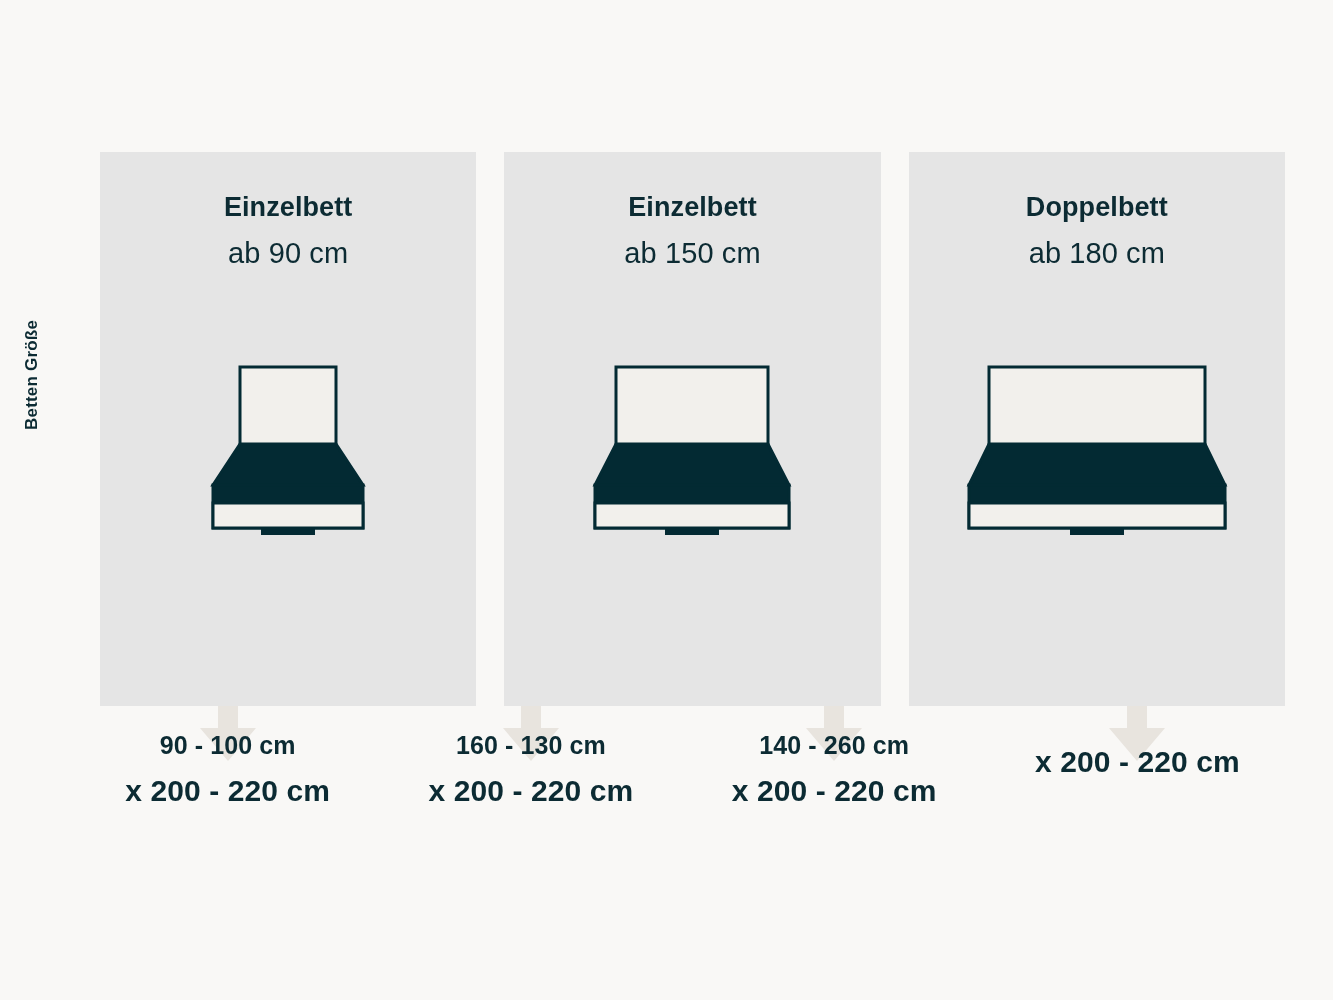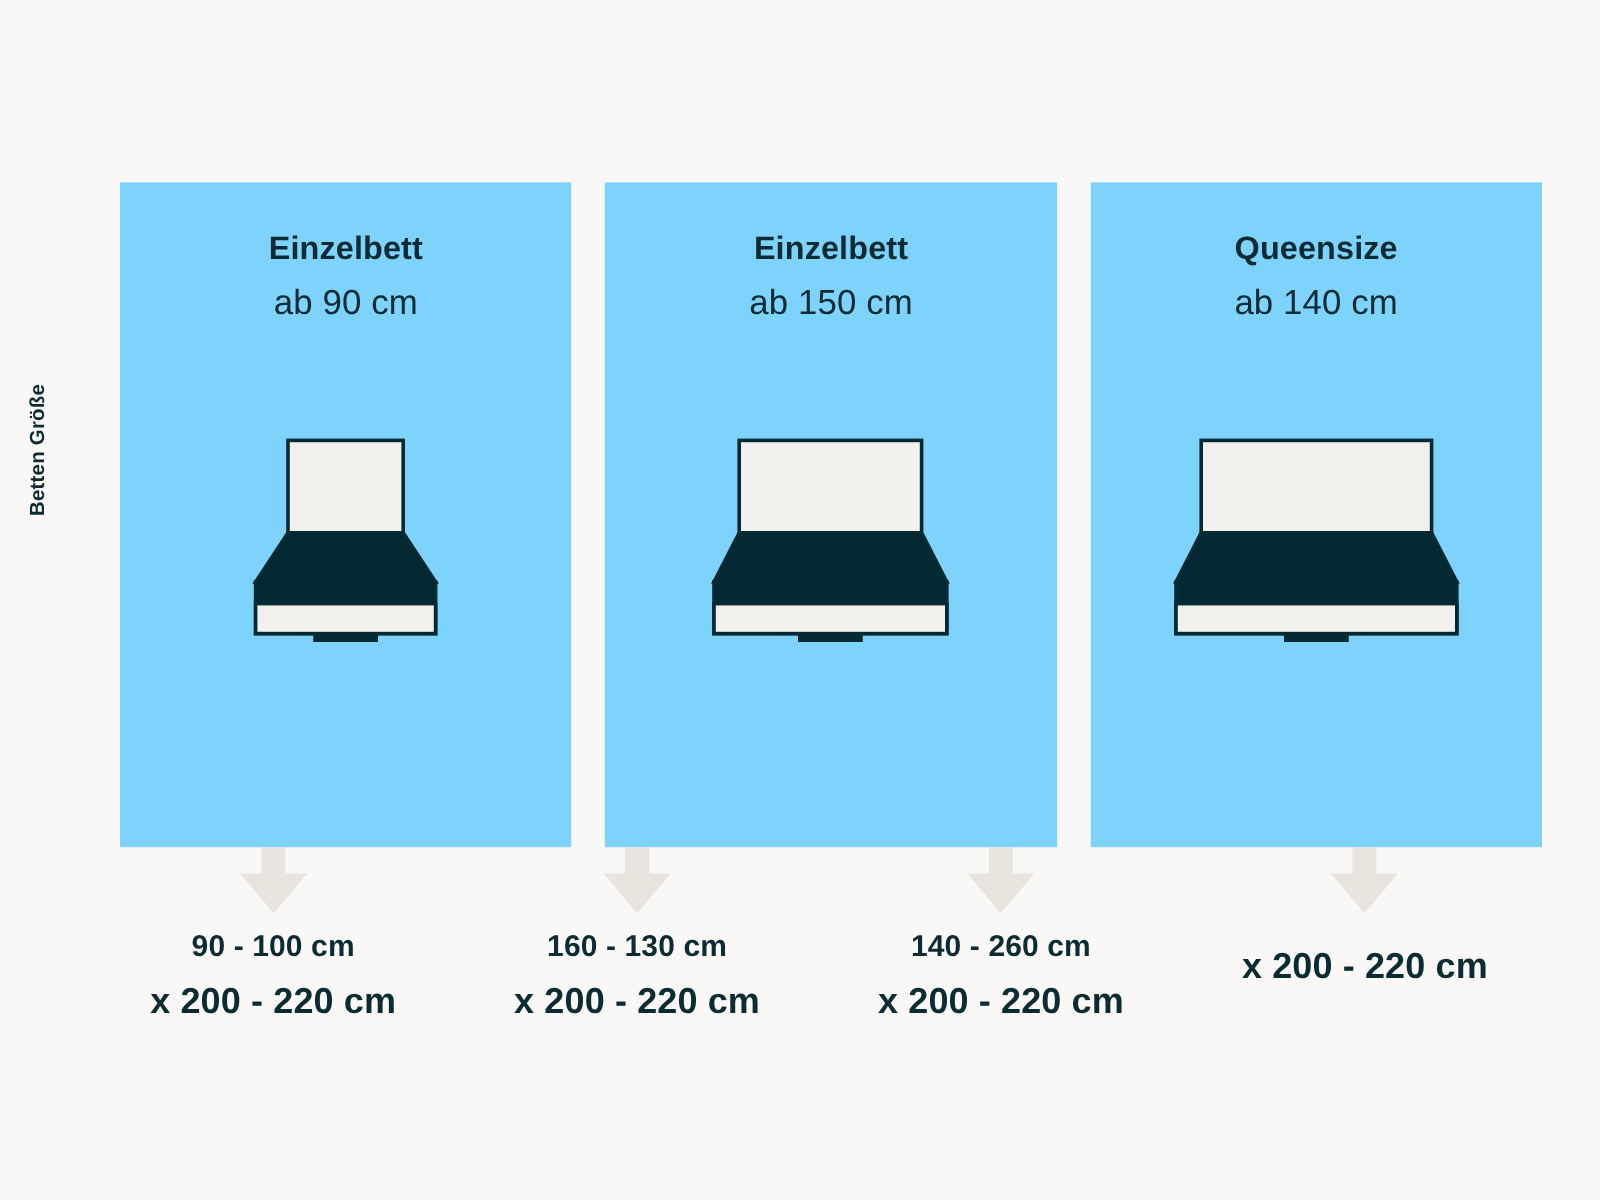--- a/index.html
+++ b/index.html
@@ -39,21 +39,21 @@
     position: absolute;
     left: 80px;
     top: 152px;
     width: 1205px;
     height: 554px;
     display: flex;
     gap: 8px;
   }
   .panel {
     flex: 1 1 0;
-    background: #7dd3fc;
+    background: #e5e5e5;
     position: relative;
     display: flex;
     flex-direction: column;
     align-items: center;
     margin-left: 20px;
   }
 
   
   .panel-title {
     margin-top: 40px;
@@ -98,21 +98,21 @@
     display: flex;
     justify-content: center;
     align-items: flex-start;
   }
   .arrow-svg { display: block; }
 
   
   #caption-row {
     position: absolute;
     left: 80px;
-    top: 775px;
+    top: 731px;
     width: 1205px;
     display: flex;
     gap: 8px;
   }
   .caption-cell {
     flex: 1 1 0;
     text-align: center;
   }
   .caption-main {
     font-size: 25px;
@@ -158,35 +158,35 @@
       <svg class="bed-svg" width="240" height="180" viewBox="0 0 240 180">
         <rect x="44" y="10" width="152" height="78" fill="#F2F0EC" stroke="#032A33" stroke-width="3"></rect>
         <polygon points="44,87 196,87 217,128 23,128" fill="#032A33" stroke="#032A33" stroke-width="3"></polygon>
         <rect x="23" y="128" width="194" height="43" fill="#032A33" stroke="#032A33" stroke-width="3"></rect>
         <rect x="23" y="146" width="194" height="25" fill="#F2F0EC" stroke="#032A33" stroke-width="3"></rect>
         <rect x="93" y="170" width="54" height="8" fill="#032A33"></rect>
       </svg>
     </div>
   </div>
 
+
   <div class="panel">
-    <div class="panel-title">Queensize</div>
-    <div class="panel-subtitle">ab 140 cm</div>
+    <div class="panel-title">Doppelbett</div>
+    <div class="panel-subtitle">ab 180 cm</div>
     <div class="bed-wrap">
-      <svg class="bed-svg" width="280" height="180" viewBox="0 0 280 180">
-        <rect x="44" y="10" width="192" height="78" fill="#F2F0EC" stroke="#032A33" stroke-width="3"></rect>
-        <polygon points="44,87 236,87 257,128 23,128" fill="#032A33" stroke="#032A33" stroke-width="3"></polygon>
-        <rect x="23" y="128" width="234" height="43" fill="#032A33" stroke="#032A33" stroke-width="3"></rect>
-        <rect x="23" y="146" width="234" height="25" fill="#F2F0EC" stroke="#032A33" stroke-width="3"></rect>
-        <rect x="113" y="170" width="54" height="8" fill="#032A33"></rect>
+      <svg class="bed-svg" width="300" height="180" viewBox="0 0 300 180">
+        <rect x="42" y="10" width="216" height="78" fill="#F2F0EC" stroke="#032A33" stroke-width="3"></rect>
+        <polygon points="42,87 258,87 278,128 22,128" fill="#032A33" stroke="#032A33" stroke-width="3"></polygon>
+        <rect x="22" y="128" width="256" height="43" fill="#032A33" stroke="#032A33" stroke-width="3"></rect>
+        <rect x="22" y="146" width="256" height="25" fill="#F2F0EC" stroke="#032A33" stroke-width="3"></rect>
+        <rect x="123" y="170" width="54" height="8" fill="#032A33"></rect>
       </svg>
     </div>
   </div>
 
-
 </div>
 
 <div id="arrow-row">
   <div class="arrow-cell">
     <svg class="arrow-svg" width="58" height="56" viewBox="0 0 58 56">
       <polygon points="19,0 39,0 39,22 57,22 29,55 1,22 19,22" fill="#E8E4DE"></polygon>
     </svg>
   </div>
   <div class="arrow-cell">
     <svg class="arrow-svg" width="58" height="56" viewBox="0 0 58 56">

